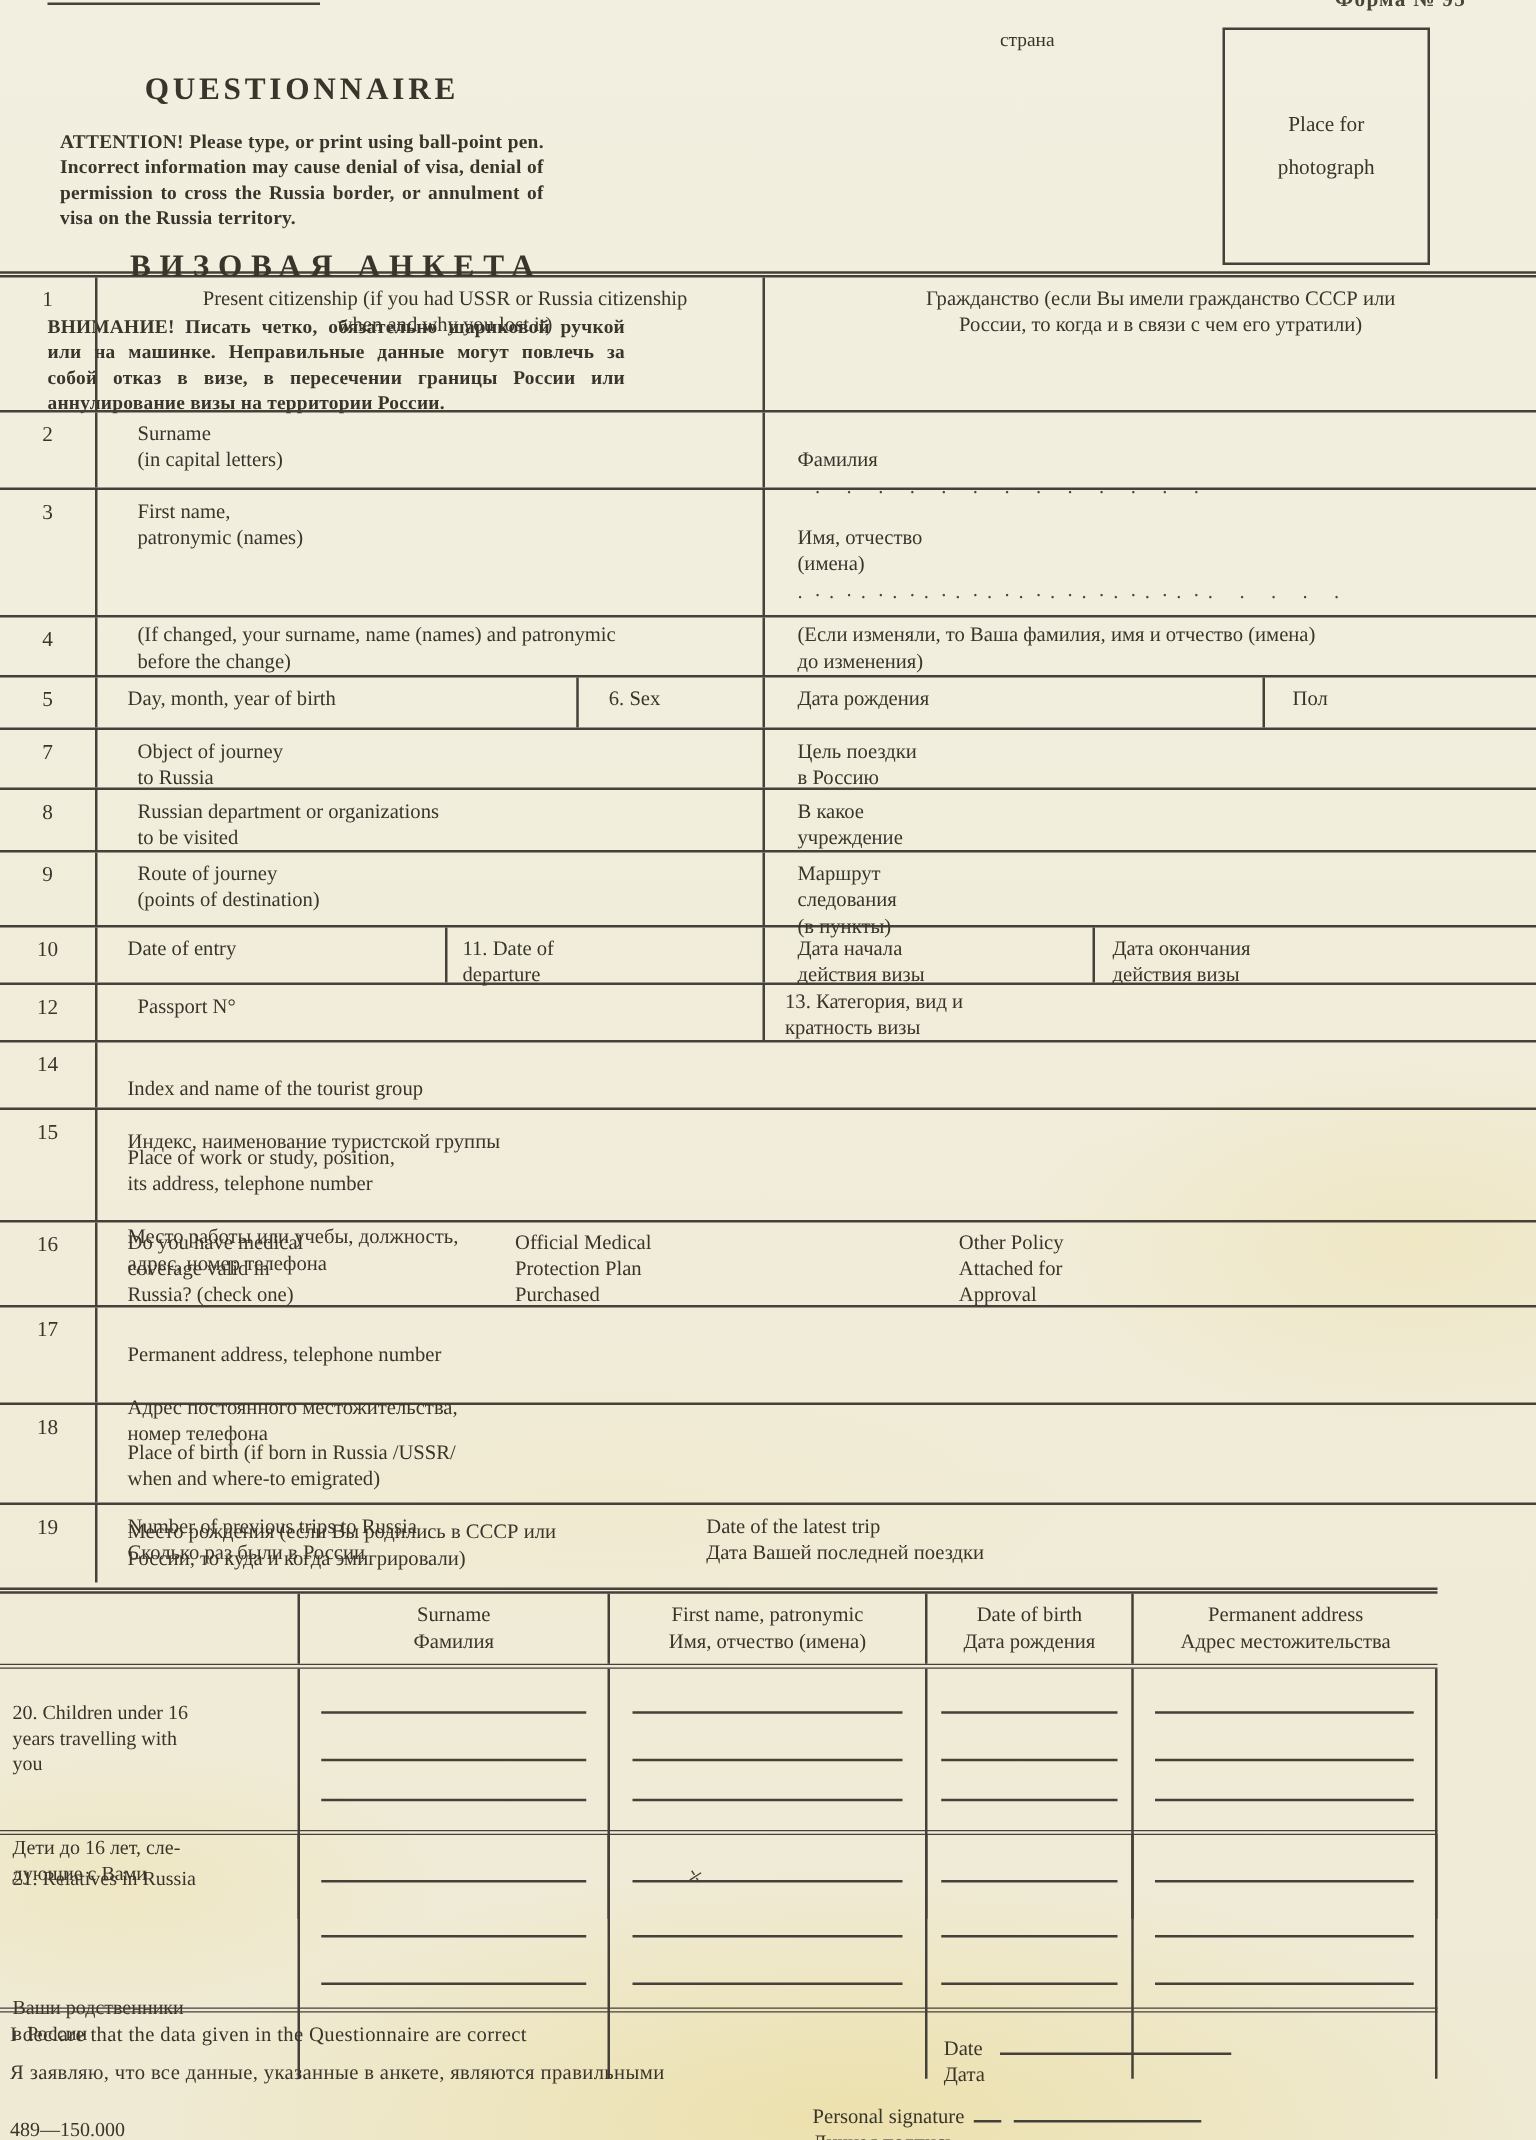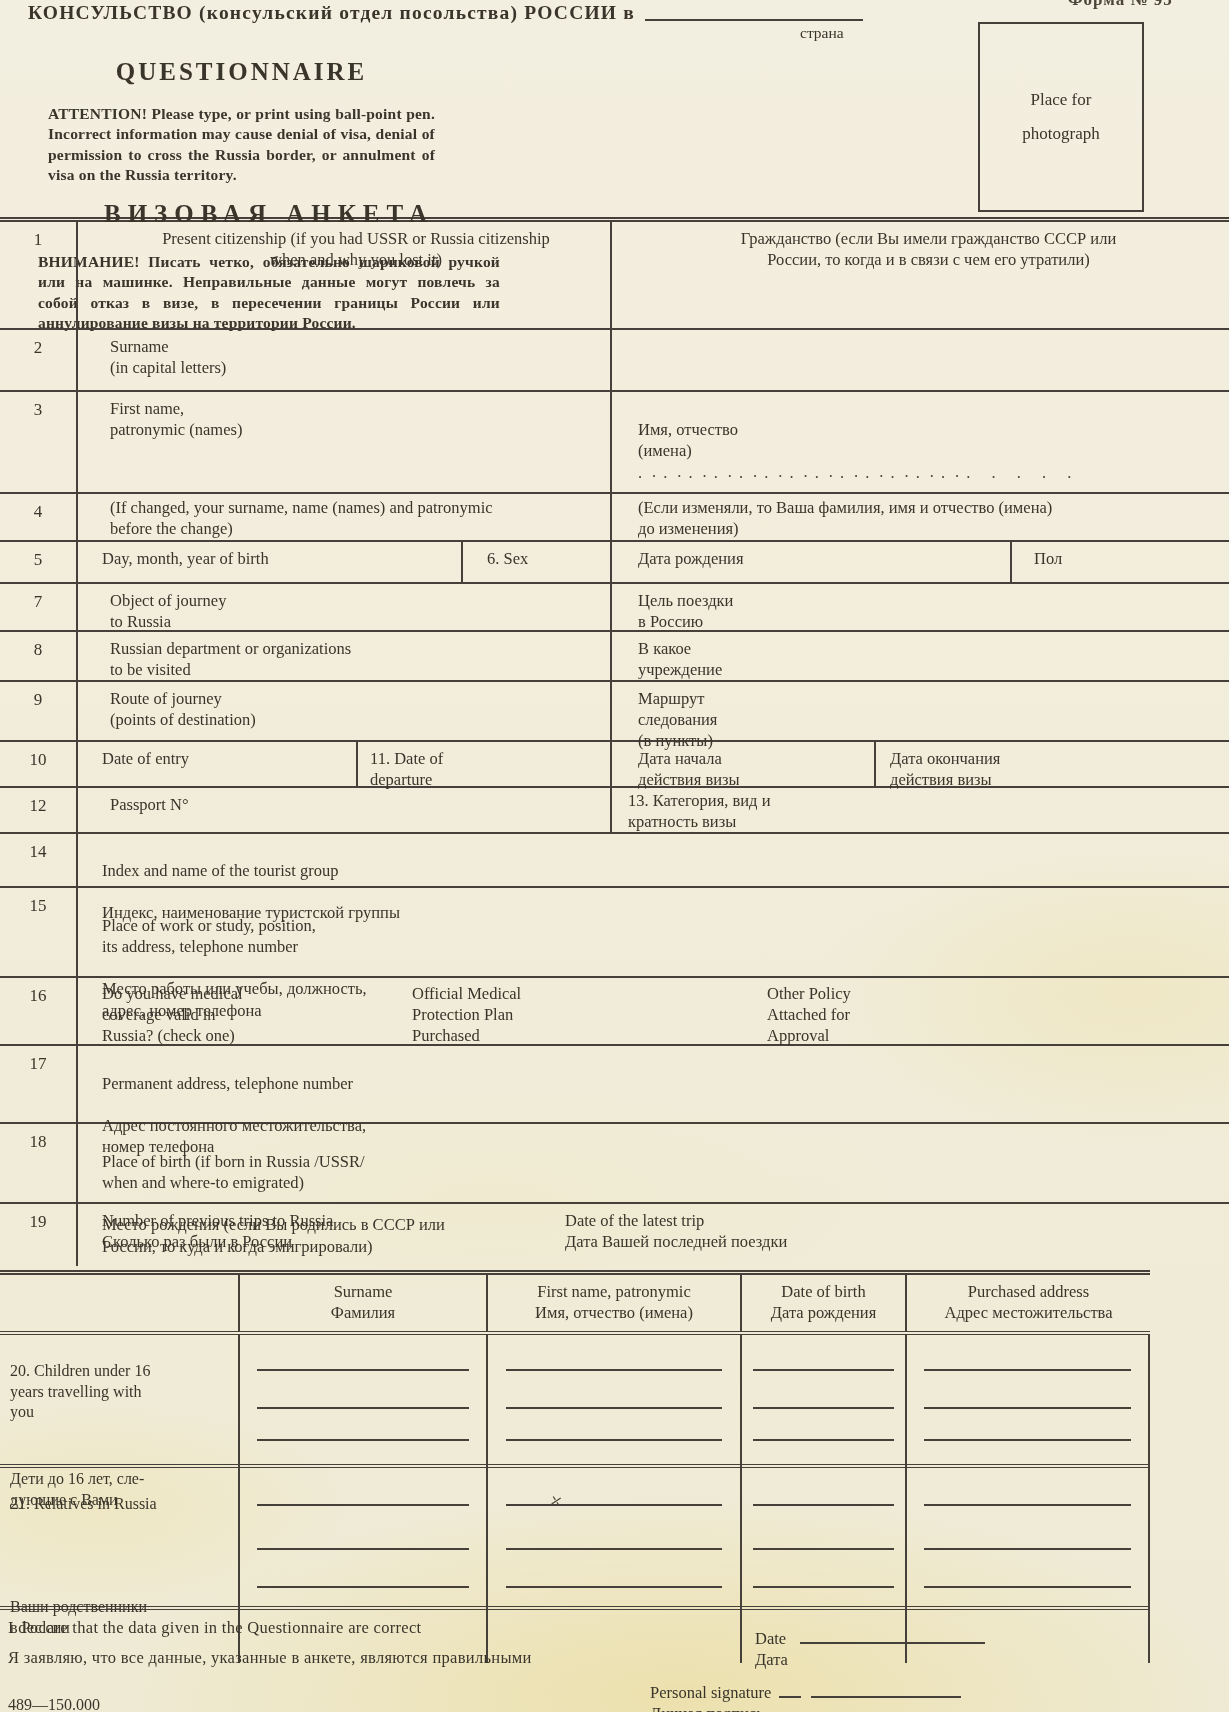--- a/index.html
+++ b/index.html
@@ -101,21 +101,20 @@
   .print-code{position:absolute;left:8px;top:84px;font-size:16px}
 </style>
 </head>
 <body>
 
 <div class="sheet">
 
   <div class="formno">Форма № 95</div>
 
   <div class="consulate">
-    <span>КОНСУЛЬСТВО (консульский отдел посольства) РОССИИ в</span>
     <span class="country-line"></span>
   </div>
   <div class="country-label">страна</div>
 
   <div class="photo-box">
     <div>Place for</div>
     <div>photograph</div>
   </div>
 
   <div class="title-block">
@@ -136,20 +135,24 @@
       <div class="cell en center">Present citizenship (if you had USSR or Russia citizenship
 when and why you lost it)</div>
       <div class="cell ru center">Гражданство (если Вы имели гражданство СССР или
 России, то когда и в связи с чем его утратили)</div>
     </div>
 
     <div class="row" style="height:62px">
       <div class="cell num">2</div>
       <div class="cell en">Surname
 (in capital letters)</div>
+      <div class="cell ru">
+        <span>Фамилия</span>
+        <span class="dots inline-dots">. . . . . . . . . . . . .</span>
+      </div>
     </div>
 
     <div class="row" style="height:66px">
       <div class="cell num">3</div>
       <div class="cell en">First name,
 patronymic (names)</div>
       <div class="cell ru">
         <span>Имя, отчество
 (имена)</span>
         <span class="dots inline-dots">. . . . . . . . . . . . .</span>
@@ -303,21 +306,21 @@
       </div>
       <div class="hcell">
         <span>First name, patronymic</span>
         <span>Имя, отчество (имена)</span>
       </div>
       <div class="hcell">
         <span>Date of birth</span>
         <span>Дата рождения</span>
       </div>
       <div class="hcell">
-        <span>Purchased address</span>
+        <span>Permanent address</span>
         <span>Адрес местожительства</span>
       </div>
     </div>
 
     <div class="trow body20">
       <div class="lblcell">
         <div>20. Children under 16
 years travelling with
 you</div>
         <div class="lbl-ru">Дети до 16 лет, сле-

